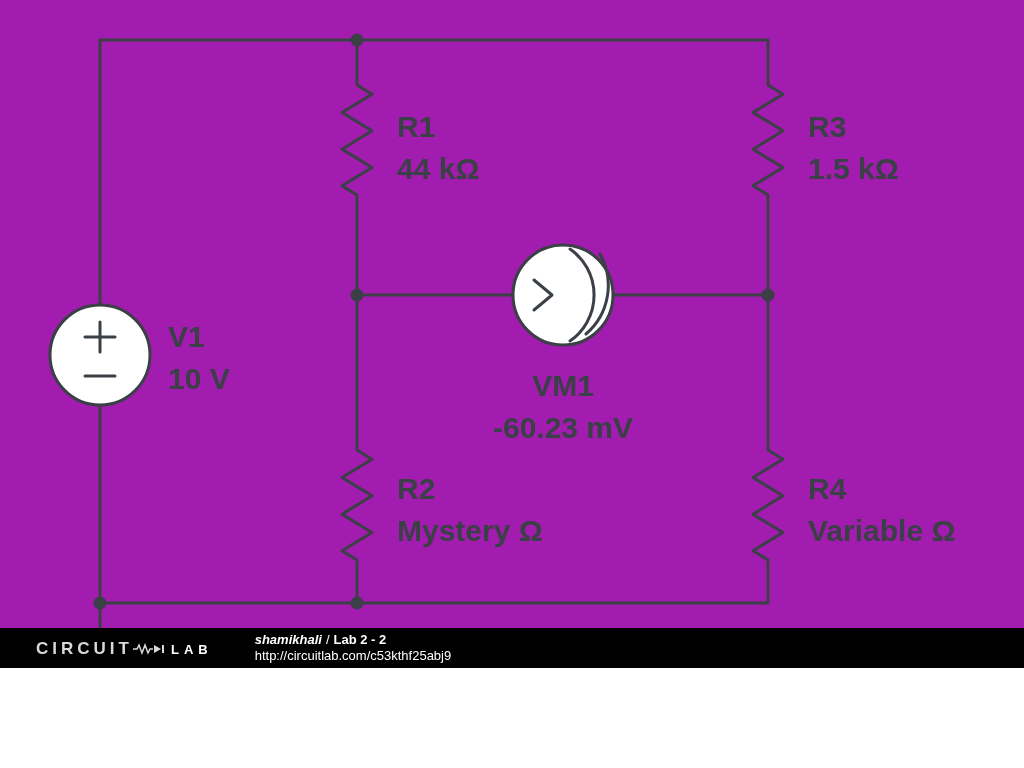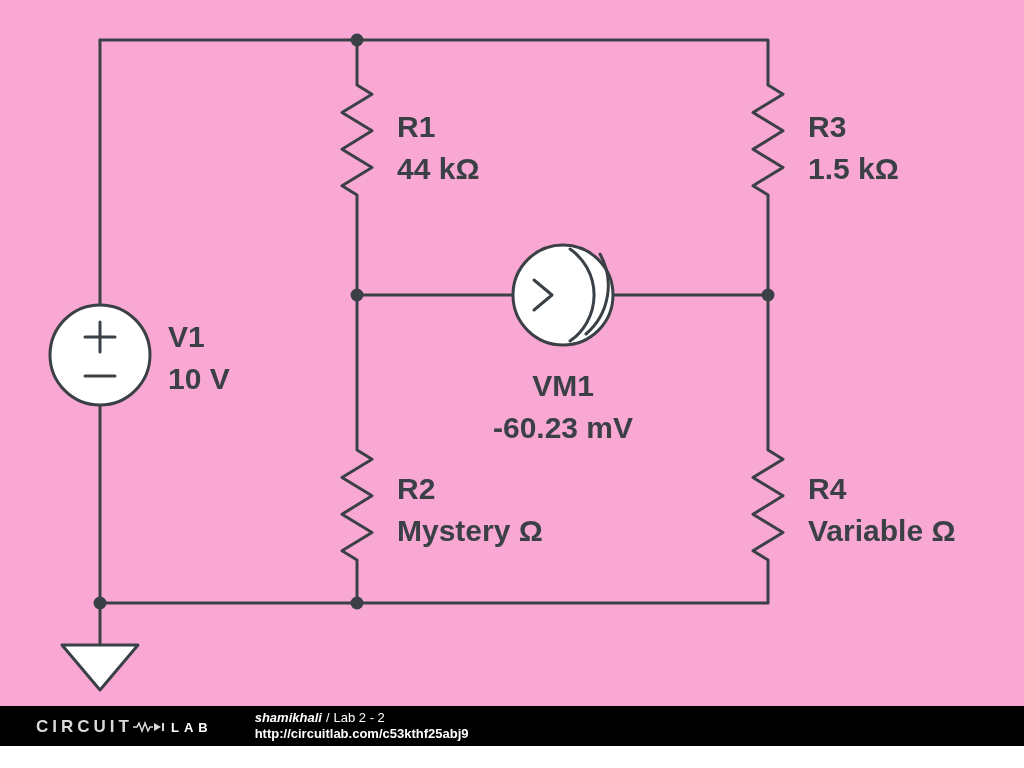--- a/index.html
+++ b/index.html
@@ -1,20 +1,20 @@
 <!DOCTYPE html>
 <html><head>
 <meta charset="utf-8">
 <title>Lab 2 - 2</title>
 <style>
   html,body{margin:0;padding:0;background:#ffffff;}
   .canvas{
     position:relative;
-    width:1024px;height:746px;
-    background:#f9a8d4;
+    width:1024px;height:668px;
+    background:#a21caf;
     font-family:"Liberation Sans", sans-serif;
     overflow:hidden;
   }
   .schematic{display:block;}
   .slabel{
     font-family:"Liberation Sans", sans-serif;
     font-weight:bold;
     font-size:30px;
     fill:#3a4045;
   }
@@ -39,22 +39,22 @@
   .logo-wave{margin-right:4px;}
   .logo-bottom{
     font-size:13px;font-weight:bold;letter-spacing:5px;color:#ffffff;
   }
   .footer-text{
     margin-left:42px;
     font-size:13px;line-height:16px;
   }
   .author{font-style:italic;font-weight:bold;}
   .sep{font-weight:normal;padding:0 4px;}
-  .proj{font-weight:normal;}
-  .url{font-weight:bold;}
+  .proj{font-weight:bold;}
+  .url{font-weight:normal;}
 </style>
 </head>
 <body>
 
 <div class="canvas">
 
   <svg class="schematic" width="1024" height="728" viewBox="0 0 1024 728">
 
     <g stroke="#3a4045" stroke-width="3" fill="none" stroke-linecap="round" stroke-linejoin="round">
 

